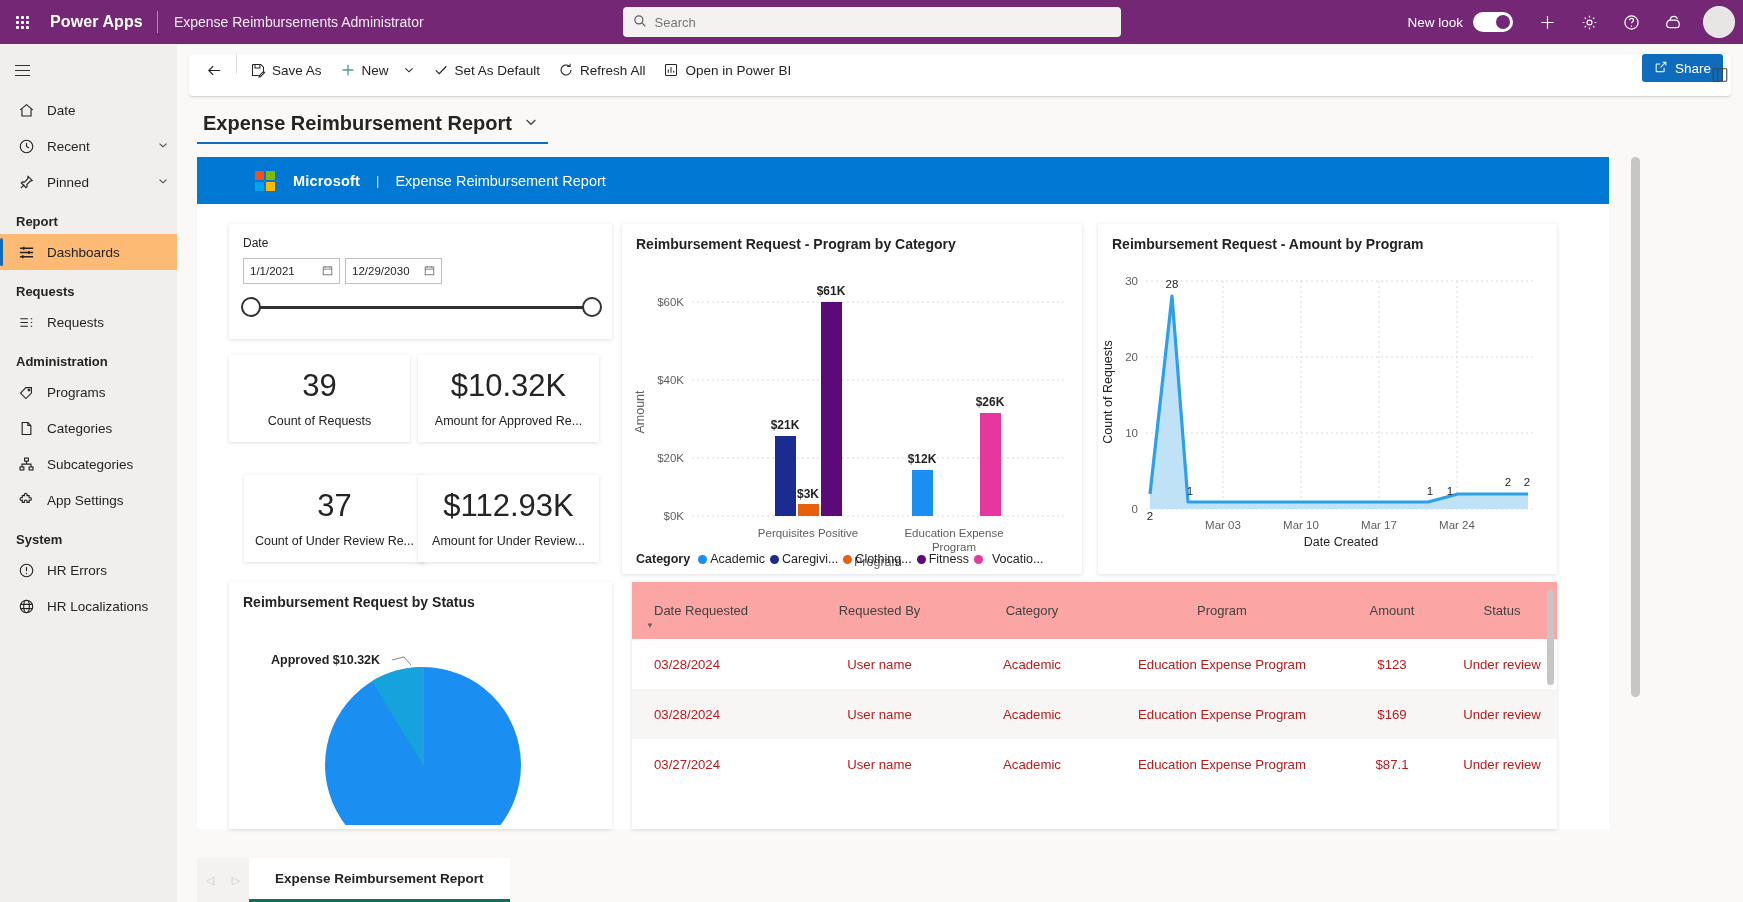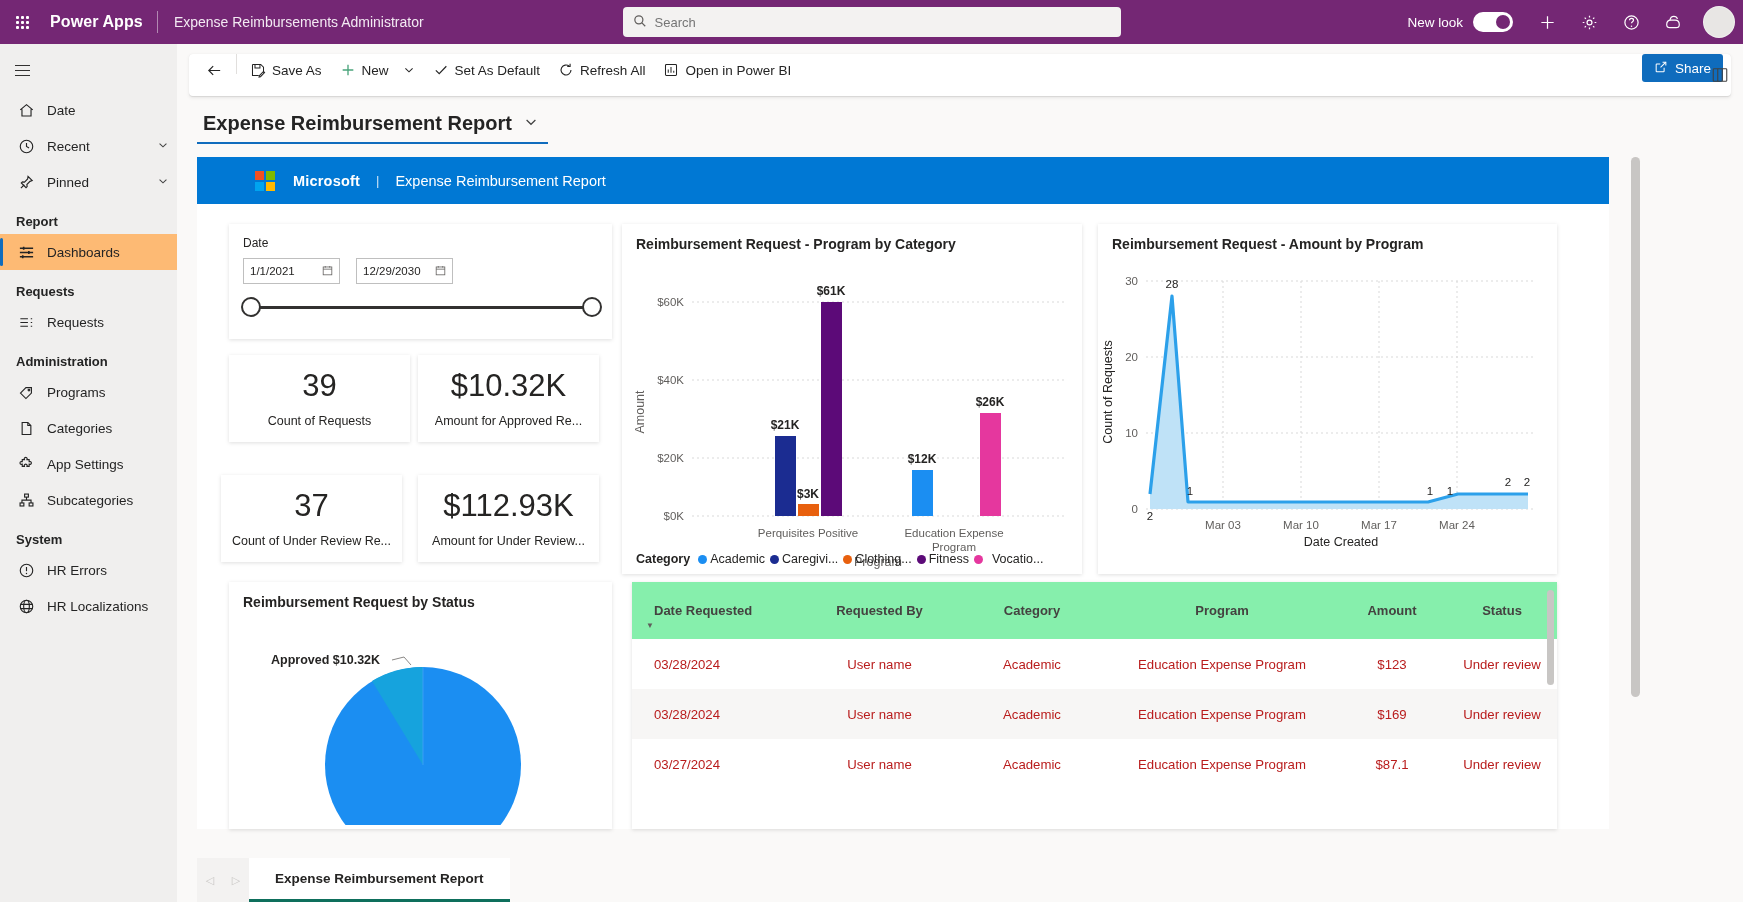--- a/index.html
+++ b/index.html
@@ -189,21 +189,21 @@
     position: absolute; background: #fff;
     box-shadow: 0 1px 4px rgba(0,0,0,.13);
   }
   .tile-title {
     font-size: 14px; font-weight: bold; color: #252423;
     padding: 12px 0 0 14px;
   }
 
   
   .slicer-label { font-size: 12px; color: #252423; padding: 12px 0 0 14px; }
-  .date-inputs { display: flex; gap: 16px; padding: 8px 0 0 14px; align-items: center; }
+  .date-inputs { display: flex; gap: 5px; padding: 8px 0 0 14px; align-items: center; }
   .date-box {
     width: 97px; height: 26px; border: 1px solid #bfbfbf;
     display: flex; align-items: center; padding: 0 6px;
     font-size: 11.5px; color: #252423; cursor: pointer; background: #fff;
   }
   .date-box .cal { margin-left: auto; color: #605e5c; font-size: 11px; }
   .slider-track {
     margin: 22px 20px 0 22px; height: 3px; background: #323130;
     position: relative;
   }
@@ -219,21 +219,21 @@
   .kpi { display: flex; flex-direction: column; align-items: center; justify-content: center; height: 100%; }
   .kpi-value { font-size: 31px; color: #252423; font-weight: normal; line-height: 1; }
   .kpi-label { font-size: 12.5px; color: #252423; margin-top: 13px; max-width: 95%; text-align: center; white-space: nowrap; overflow: hidden; }
 
   
   .chart-svg { display: block; }
 
   
   .tbl { width: 100%; border-collapse: collapse; table-layout: fixed; }
   .tbl th {
-    background: #86efac; font-size: 13px; font-weight: bold; color: #444240;
+    background: #fca5a5; font-size: 13px; font-weight: normal; color: #444240;
     height: 57px; vertical-align: middle; padding: 0 14px; text-align: center;
     position: relative;
   }
   .tbl th.lft { text-align: left; padding-left: 22px; }
   .tbl th .sort-caret {
     position: absolute; left: 14px; bottom: 9px; font-size: 8px; color: #605e5c;
   }
   .tbl td {
     font-size: 13.2px; color: #b91c1c; height: 50px; padding: 0 14px;
     text-align: center; white-space: nowrap; overflow: hidden; text-overflow: ellipsis;
@@ -425,35 +425,35 @@
         <svg width="17" height="17" viewBox="0 0 18 18" fill="none" stroke="#242424" stroke-width="1.2">
             <path d="M4.4 2.6h6l3.2 3.2v9.6H4.4z"></path>
             <path d="M10.4 2.6v3.2h3.2"></path>
           </svg>
       </span>
       <span class="nav-label">Categories</span>
     </div>
     <div class="nav-item">
       <span class="nav-ico">
         <svg width="17" height="17" viewBox="0 0 18 18" fill="none" stroke="#242424" stroke-width="1.2">
-            <path d="M6.6 2.6a1.6 1.6 0 0 1 3.1 0c0 .5-.3.8-.3 1.2h2.4v2.3c.4 0 .7-.3 1.2-.3a1.6 1.6 0 0 1 0 3.1c-.5 0-.8-.3-1.2-.3v2.4H9.4c0-.4.3-.7.3-1.2a1.6 1.6 0 0 0-3.1 0c0 .5.3.8.3 1.2H4.5V8.6c-.4 0-.7.3-1.2.3a1.6 1.6 0 0 1 0-3.1c.5 0 .8.3 1.2.3V3.8h2.4c0-.4-.3-.7-.3-1.2z"></path>
-          </svg>
-      </span>
-      <span class="nav-label">App Settings</span>
-    </div>
-    <div class="nav-item">
-      <span class="nav-ico">
-        <svg width="17" height="17" viewBox="0 0 18 18" fill="none" stroke="#242424" stroke-width="1.2">
             <rect x="7" y="2.2" width="4" height="3.2"></rect>
             <rect x="2.2" y="11.6" width="4" height="3.2"></rect>
             <rect x="11.8" y="11.6" width="4" height="3.2"></rect>
             <path d="M9 5.4v3.2M4.2 11.6V8.6h9.6v3"></path>
           </svg>
       </span>
       <span class="nav-label">Subcategories</span>
+    </div>
+    <div class="nav-item">
+      <span class="nav-ico">
+        <svg width="17" height="17" viewBox="0 0 18 18" fill="none" stroke="#242424" stroke-width="1.2">
+            <path d="M6.6 2.6a1.6 1.6 0 0 1 3.1 0c0 .5-.3.8-.3 1.2h2.4v2.3c.4 0 .7-.3 1.2-.3a1.6 1.6 0 0 1 0 3.1c-.5 0-.8-.3-1.2-.3v2.4H9.4c0-.4.3-.7.3-1.2a1.6 1.6 0 0 0-3.1 0c0 .5.3.8.3 1.2H4.5V8.6c-.4 0-.7.3-1.2.3a1.6 1.6 0 0 1 0-3.1c.5 0 .8.3 1.2.3V3.8h2.4c0-.4-.3-.7-.3-1.2z"></path>
+          </svg>
+      </span>
+      <span class="nav-label">App Settings</span>
     </div>
 
     <div class="nav-group">System</div>
     <div class="nav-item">
       <span class="nav-ico">
         <svg width="17" height="17" viewBox="0 0 18 18" fill="none" stroke="#242424" stroke-width="1.2">
             <circle cx="9" cy="9" r="6.6"></circle>
             <path d="M9 5.3v4.4"></path>
             <circle cx="9" cy="12.2" r=".75" fill="#242424" stroke="none"></circle>
           </svg>
@@ -618,21 +618,21 @@
           </div>
         </div>
 
         <div class="tile" style="left:221px; top:198px; width:181px; height:87px;">
           <div class="kpi">
             <div class="kpi-value">$10.32K</div>
             <div class="kpi-label">Amount for Approved Re...</div>
           </div>
         </div>
 
-        <div class="tile" style="left:24px; top:318px; width:181px; height:87px;">
+        <div class="tile" style="left:47px; top:318px; width:181px; height:87px;">
           <div class="kpi">
             <div class="kpi-value">37</div>
             <div class="kpi-label">Count of Under Review Re...</div>
           </div>
         </div>
 
         <div class="tile" style="left:221px; top:318px; width:181px; height:87px;">
           <div class="kpi">
             <div class="kpi-value">$112.93K</div>
             <div class="kpi-label">Amount for Under Review...</div>

